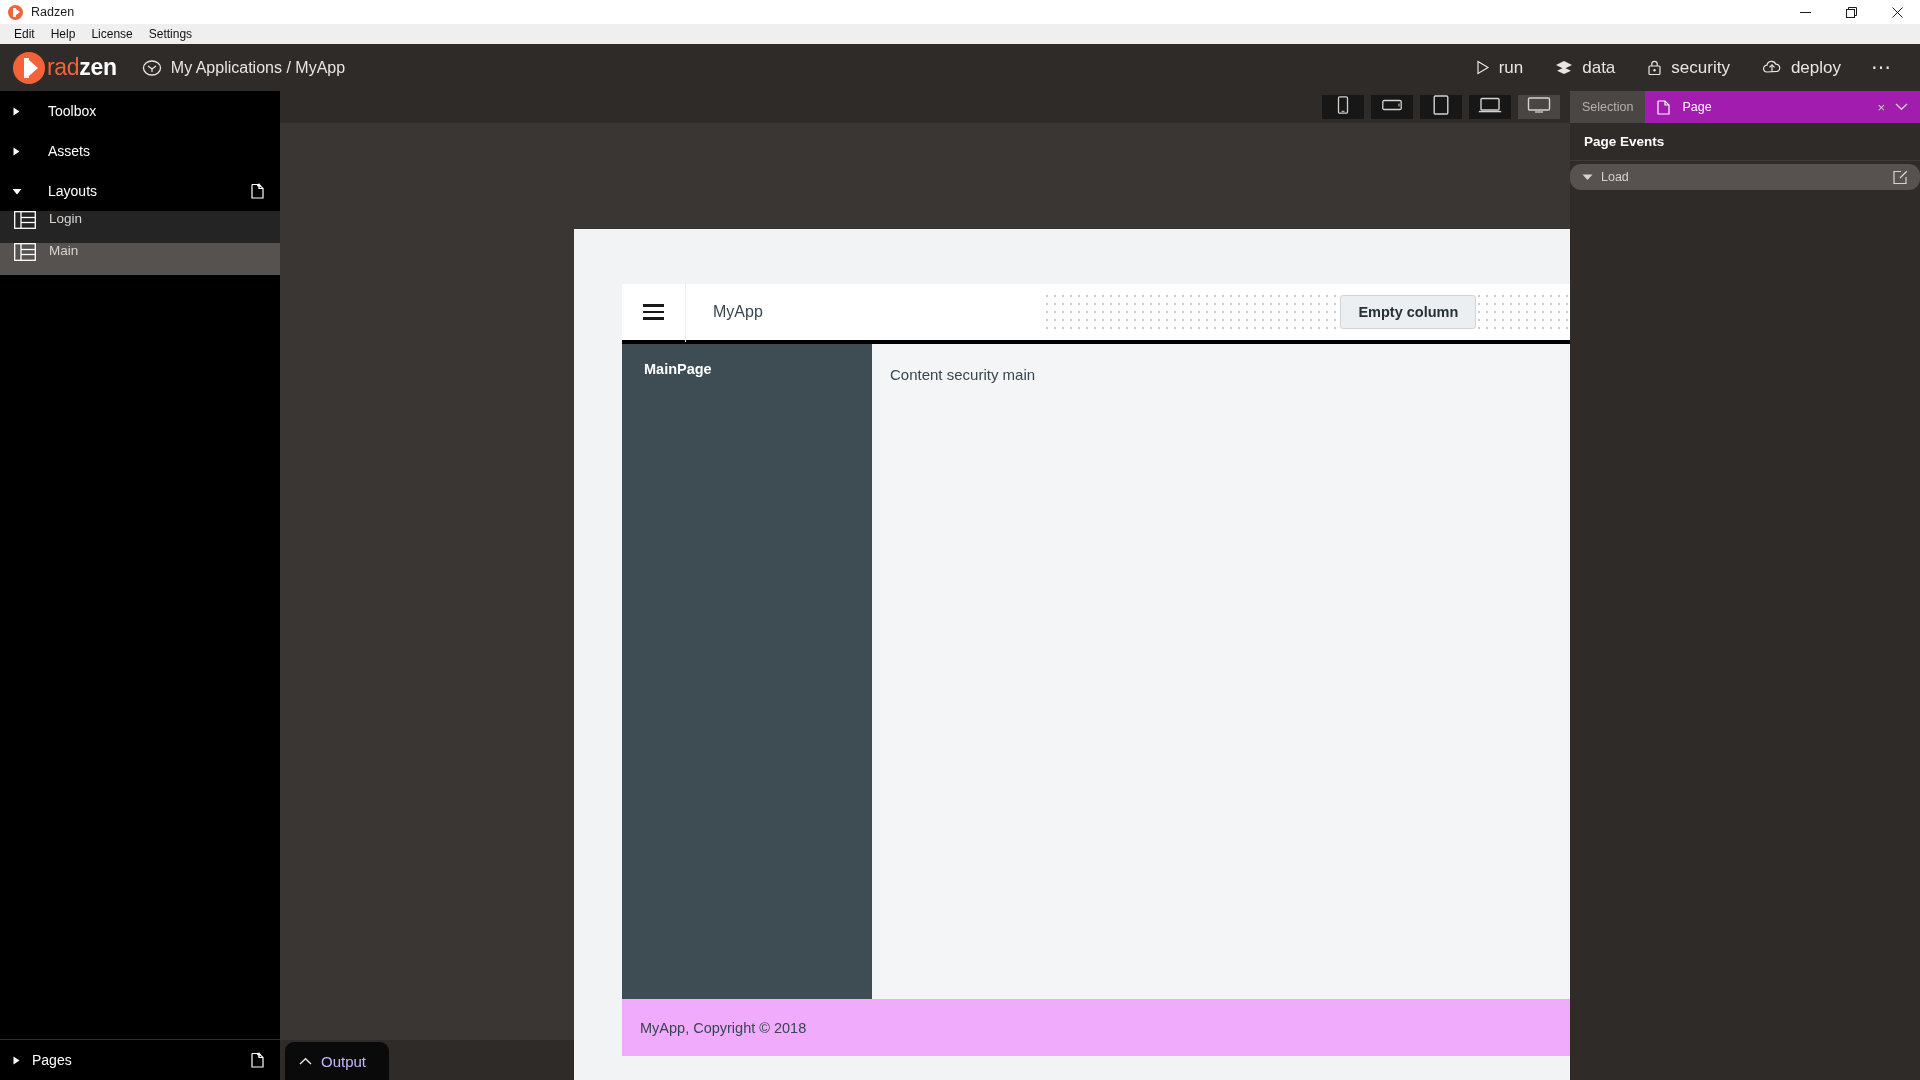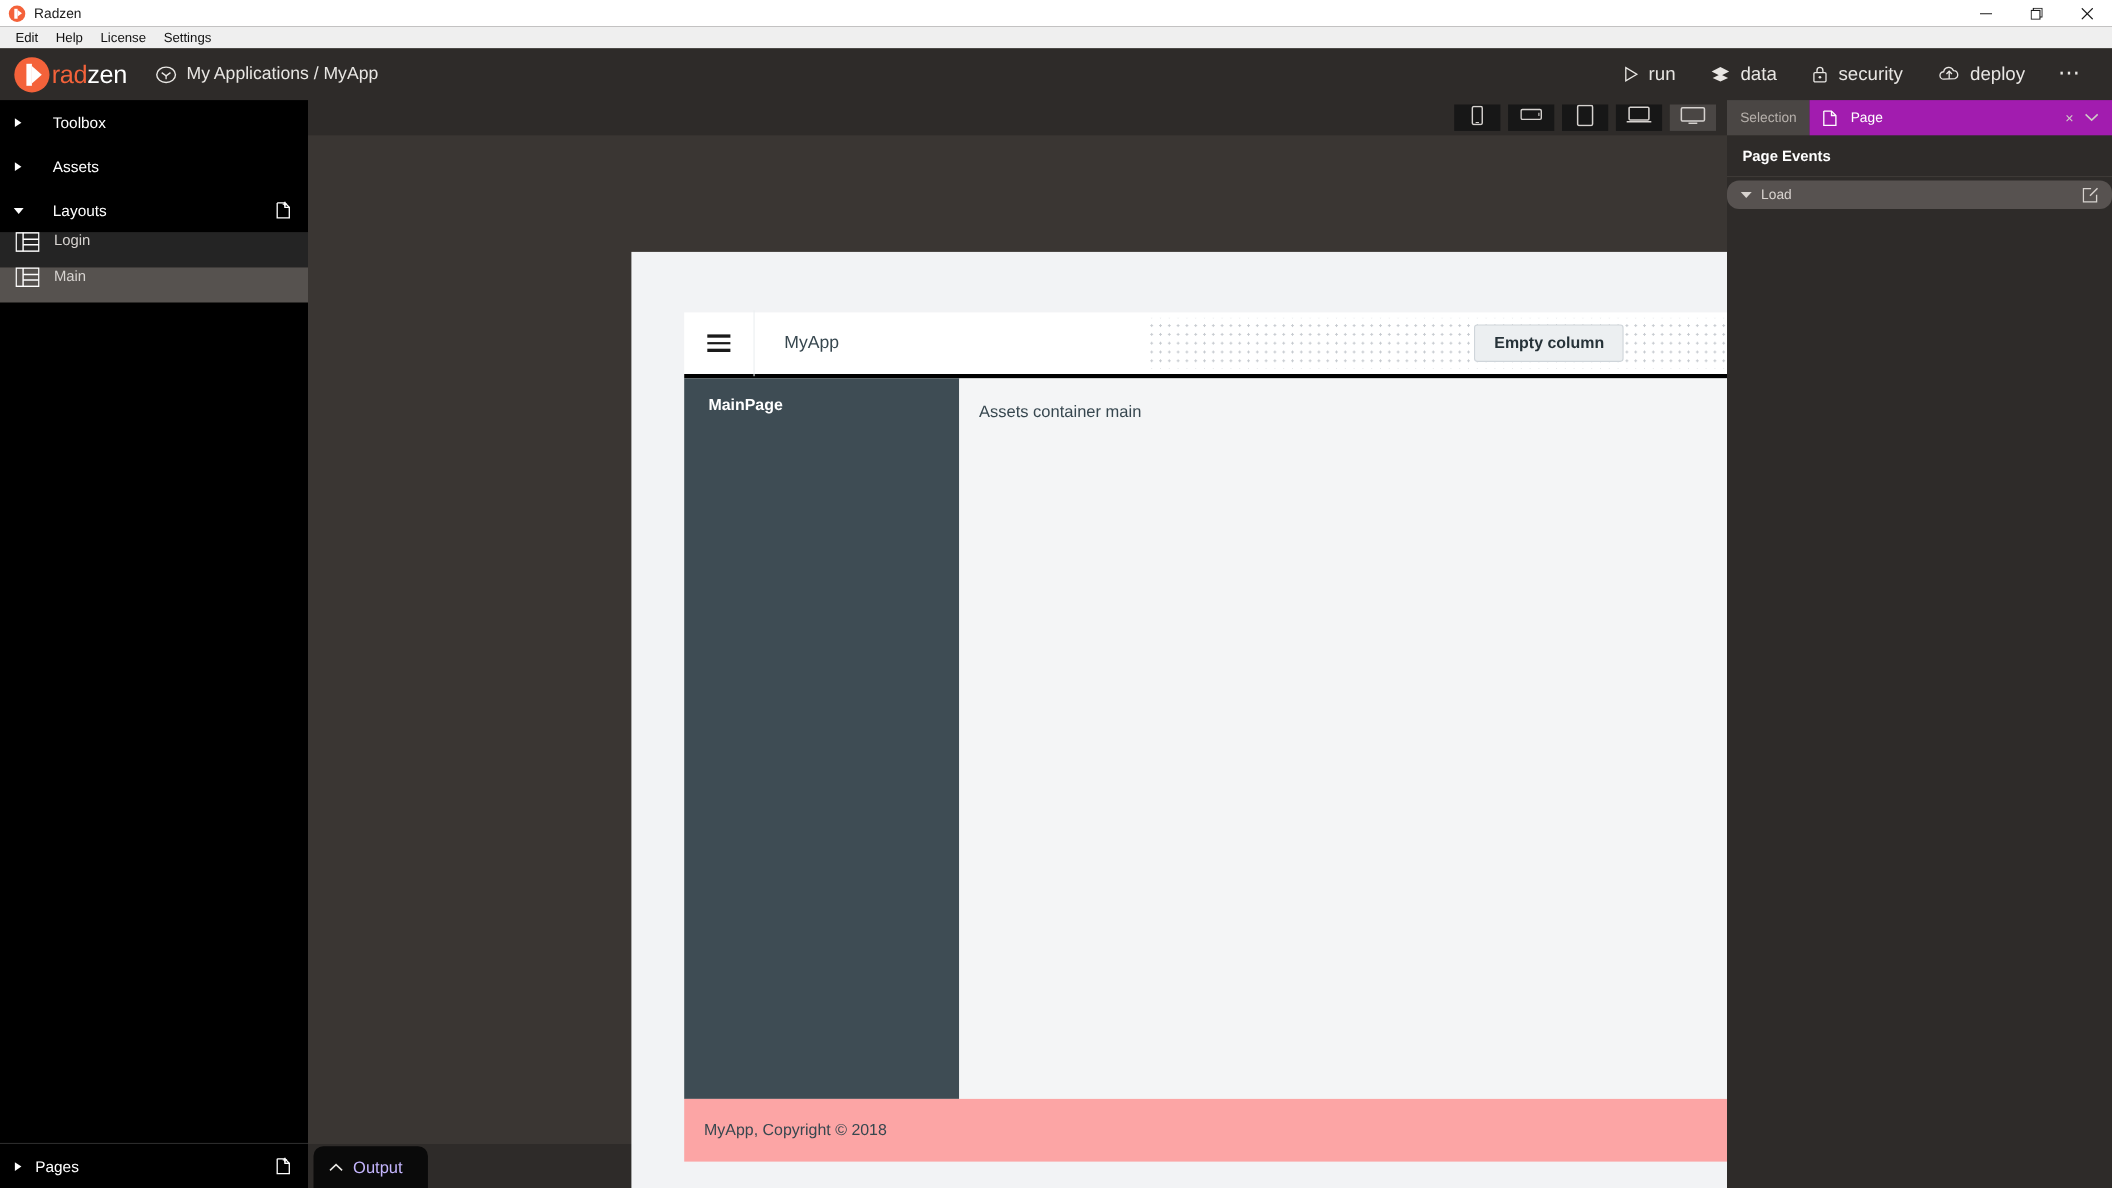--- a/index.html
+++ b/index.html
@@ -65,21 +65,21 @@
   }
   .rz-mark::after {
     content: ""; position: absolute; left: 16px; top: 8px;
     width: 0; height: 0;
     border-left: 9px solid #fff;
     border-top: 8px solid transparent;
     border-bottom: 8px solid transparent;
   }
   .rz-word { font-size: 23px; margin-left: 2px; letter-spacing: -0.3px; }
   .rz-word .a { color: #f4623a; }
-  .rz-word .b { color: #ffffff; font-weight: normal; }
+  .rz-word .b { color: #ffffff; font-weight: bold; }
 
   .breadcrumb {
     display: flex; align-items: center; margin-left: 25px;
     color: #e8e6e3; font-size: 16px;
   }
   .breadcrumb .bc-icon { margin-right: 9px; display: flex; }
 
   .hdr-actions { margin-left: auto; display: flex; align-items: flex-end; margin-right: 14px; }
   .hdr-btn {
     display: flex; align-items: center; color: #e8e6e3;
@@ -182,21 +182,21 @@
   .app-body { flex: 1; display: flex; }
   .app-side {
     width: 250px; background: #3e4c54; color: #ffffff;
     padding: 17px 0 0 22px; font-size: 14.5px; font-weight: bold;
   }
   .app-content {
     flex: 1; background: #f4f5f6; padding: 22px 0 0 18px;
     font-size: 15px; color: #37474f;
   }
   .app-footer {
-    height: 57px; background: #fca5a5; display: flex; align-items: center;
+    height: 57px; background: #f0abfc; display: flex; align-items: center;
     padding-left: 18px; font-size: 14.5px; color: #37474f;
   }
 
   
   .rpanel {
     position: absolute; right: 0; top: 91px; width: 350px; bottom: 0;
     background: #2e2b29;
   }
   .rp-tabs { display: flex; height: 32px; }
   .rp-tab {
@@ -413,21 +413,21 @@
         <div class="hdr-drop">
           <div class="empty-col-btn">Empty column</div>
         </div>
       </div>
 
       <div class="app-body">
         <div class="app-side">
           <span>MainPage</span>
         </div>
         <div class="app-content">
-          <span>Assets container main</span>
+          <span>Content security main</span>
         </div>
       </div>
 
       <div class="app-footer">
         <span>MyApp, Copyright © 2018</span>
       </div>
 
     </div>
   </div>
 </div>

